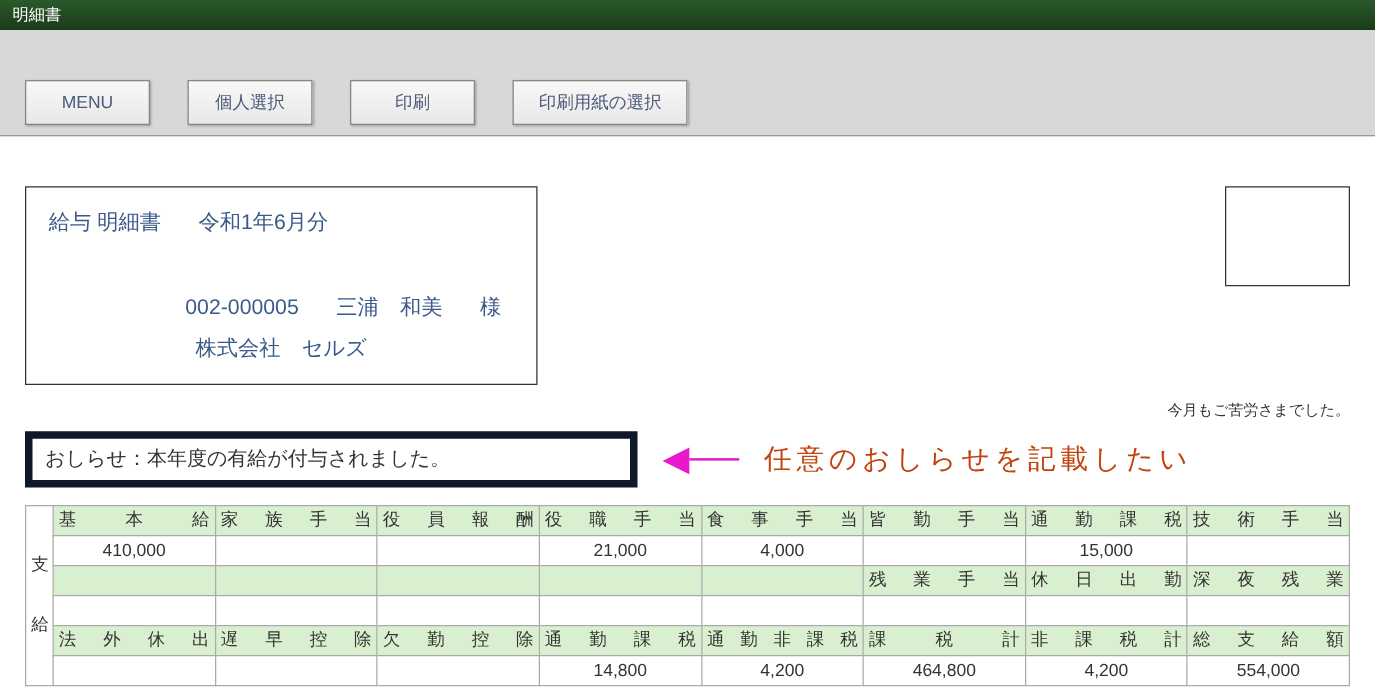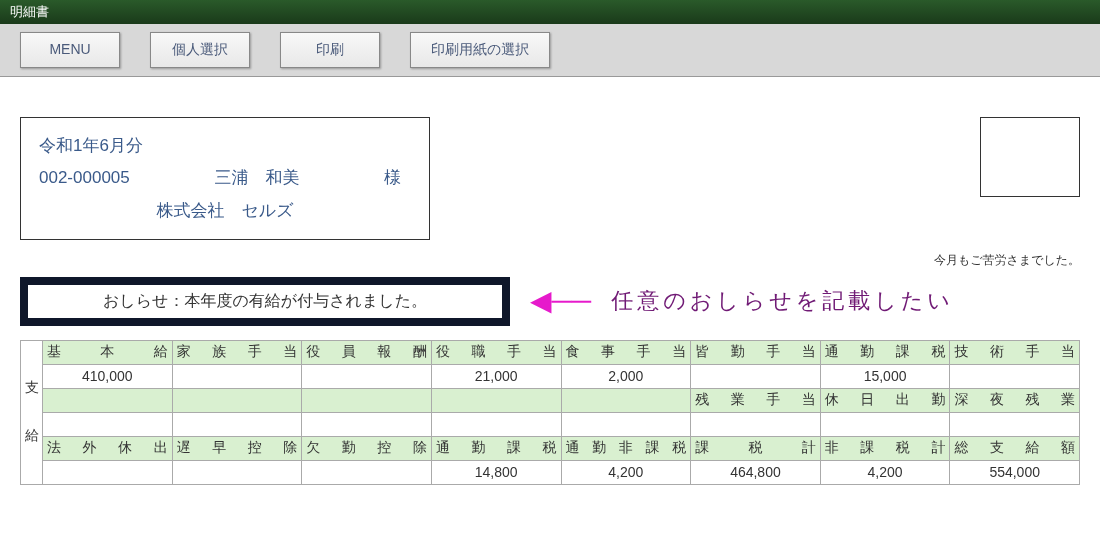--- a/index.html
+++ b/index.html
@@ -1,29 +1,29 @@
 <!DOCTYPE html>
 <html><head>
   <meta charset="utf-8">
   <style>
     * { box-sizing: border-box; margin: 0; padding: 0; }
     body { font-family: "MS PGothic","Hiragino Kaku Gothic Pro",sans-serif; font-size: 14px; color: #333; width: 1100px; }
     .titlebar { background: linear-gradient(#2a5a2a,#1a3a1a); color: #fff; padding: 3px 10px; font-size: 13px; display: flex; align-items: center; }
     .toolbar { background: #d8d8d8; padding: 8px 20px; display: flex; gap: 30px; border-bottom: 1px solid #999; }
-    .tbtn { background: linear-gradient(#f8f8f8,#e8e8e8); border: 1px solid #888; box-shadow: 1px 1px 2px rgba(0,0,0,.3); padding: 8px 20px; font-size: 14px; min-width: 100px; text-align: center; cursor: pointer; color: #4a5a7a; }
+    .tbtn { background: linear-gradient(#f8f8f8,#e8e8e8); border: 1px solid #888; box-shadow: 1px 1px 2px rgba(0,0,0,.3); padding: 8px 20px; font-size: 14px; min-width: 100px; text-align: center; cursor: pointer; color: #4a5a7a; margin-top: 32px; }
     .main { padding: 40px 20px 10px 20px; }
     .toprow { display: flex; align-items: flex-start; justify-content: space-between; }
     .headerbox { border: 1px solid #333; padding: 12px 18px; width: 410px; color: #3a5a8a; font-size: 17px; line-height: 1.9; }
     .headerbox .r { display: flex; gap: 30px; align-items: center; }
     .stampbox { border: 1px solid #333; width: 100px; height: 80px; }
     .foottxt { text-align: right; margin-top: 12px; font-size: 12px; }
     .noticebar { display: flex; align-items: center; gap: 20px; margin-top: 8px; }
-    .notice { border: 8px solid #0f172a; padding: 6px 10px; width: 490px; font-size: 16px; text-align: center; }
+    .notice { border: 6px solid #0f172a; padding: 6px 10px; width: 490px; font-size: 16px; }
     .arrow { color: #e61acb; font-size: 28px; line-height: 1; }
-    .notetxt { color: #701a75; font-size: 22px; letter-spacing: 4px; }
+    .notetxt { color: #c2410c; font-size: 22px; letter-spacing: 4px; }
     .grid { width: 1060px; border-collapse: collapse; margin-top: 14px; table-layout: fixed; }
     .grid td { border: 1px solid #aaa; height: 24px; padding: 0 4px; font-size: 14px; vertical-align: middle; margin-top: 41px; }
     .side { width: 22px; text-align: center; font-size: 14px; }
     .h { background: #d9f0d0; text-align: justify; text-align-last: justify; padding: 0 6px; }
     .num { text-align: center; }
     .grid2 { margin-top: 18px; }
     .stub { width: 22px; border: none !important; }
   </style>
 </head>
 <body>
@@ -36,23 +36,24 @@
   <div class="tbtn">MENU</div>
   <div class="tbtn">個人選択</div>
   <div class="tbtn">印刷</div>
   <div class="tbtn">印刷用紙の選択</div>
 </div>
 
 <div class="main">
   <div class="toprow">
     <div class="headerbox">
       <div class="r">
+        <span>給与 明細書</span>
         <span>令和1年6月分</span>
       </div>
-      <div class="r" style="justify-content:space-between; padding-right:10px;">
+      <div class="r" style="justify-content:flex-end; padding-right:10px;margin-top:36px;">
         <span>002-000005</span>
         <span>三浦　和美</span>
         <span>様</span>
       </div>
       <div class="r" style="justify-content:center;">
         <span>株式会社　セルズ</span>
       </div>
     </div>
     <div>
       <div class="stampbox"></div>
@@ -80,21 +81,21 @@
       <td class="h">食事手当</td>
       <td class="h">皆勤手当</td>
       <td class="h">通勤課税</td>
       <td class="h">技術手当</td>
     </tr>
     <tr>
       <td class="num">410,000</td>
       <td class="num"></td>
       <td class="num"></td>
       <td class="num">21,000</td>
-      <td class="num">2,000</td>
+      <td class="num">4,000</td>
       <td class="num"></td>
       <td class="num">15,000</td>
       <td class="num"></td>
     </tr>
     <tr>
       <td class="h"></td>
       <td class="h"></td>
       <td class="h"></td>
       <td class="h"></td>
       <td class="h"></td>

